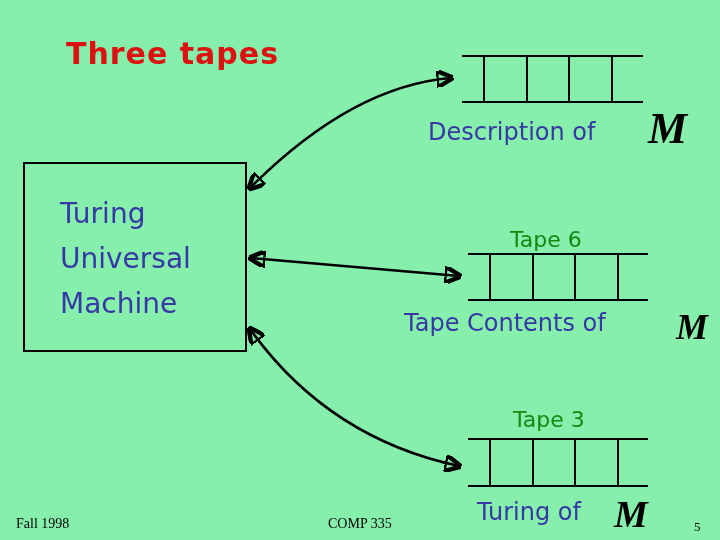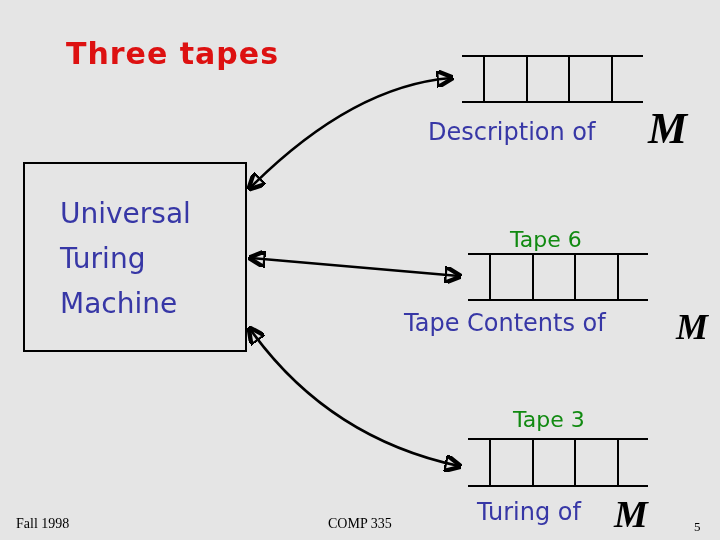--- a/index.html
+++ b/index.html
@@ -2,21 +2,21 @@
 <html style="--title-red: #dd1111; --tape-label-green: #118a11; --body-blue: #3737a6; --ink-black: #000000;"><head>
 <meta charset="utf-8">
 <style>
   * { margin: 0; padding: 0; box-sizing: border-box; }
   html, body { background: #ffffff; }
   body { width: 720px; height: 540px; }
 
   .slide {
     position: relative;
     width: 720px; height: 540px;
-    background: #e5e5e5;
+    background: #86efac;
     overflow: hidden;
     font-family: "DejaVu Sans", sans-serif;
   }
 
   .connectors { position: absolute; left: 0; top: 0; width: 720px; height: 540px; }
   .connectors path { stroke: var(--ink-black, #000); stroke-width: 2.6; fill: none; }
 
   .title {
     position: absolute; left: 66px; top: 36px;
     font-size: 30px; letter-spacing: 1px;
@@ -96,22 +96,22 @@
       </marker>
     </defs>
     <path d="M 250 188 Q 352 86 451 78" marker-start="url(#ah)" marker-end="url(#ah)"></path>
     <path d="M 251 258 L 459 276" marker-start="url(#ah)" marker-end="url(#ah)"></path>
     <path d="M 250 329 Q 328 438 459 466" marker-start="url(#ah)" marker-end="url(#ah)"></path>
   </svg>
 
   <h1 class="title">Three tapes</h1>
 
   <div class="utm-box">
+    <div class="utm-line">Turing</div>
     <div class="utm-line">Universal</div>
-    <div class="utm-line">Turing</div>
     <div class="utm-line">Machine</div>
   </div>
 
   <div class="tape t1">
     <span class="cd cd1"></span>
     <span class="cd cd2"></span>
     <span class="cd cd3"></span>
     <span class="cd cd4"></span>
   </div>
   <span class="caption c1">Description of</span>

